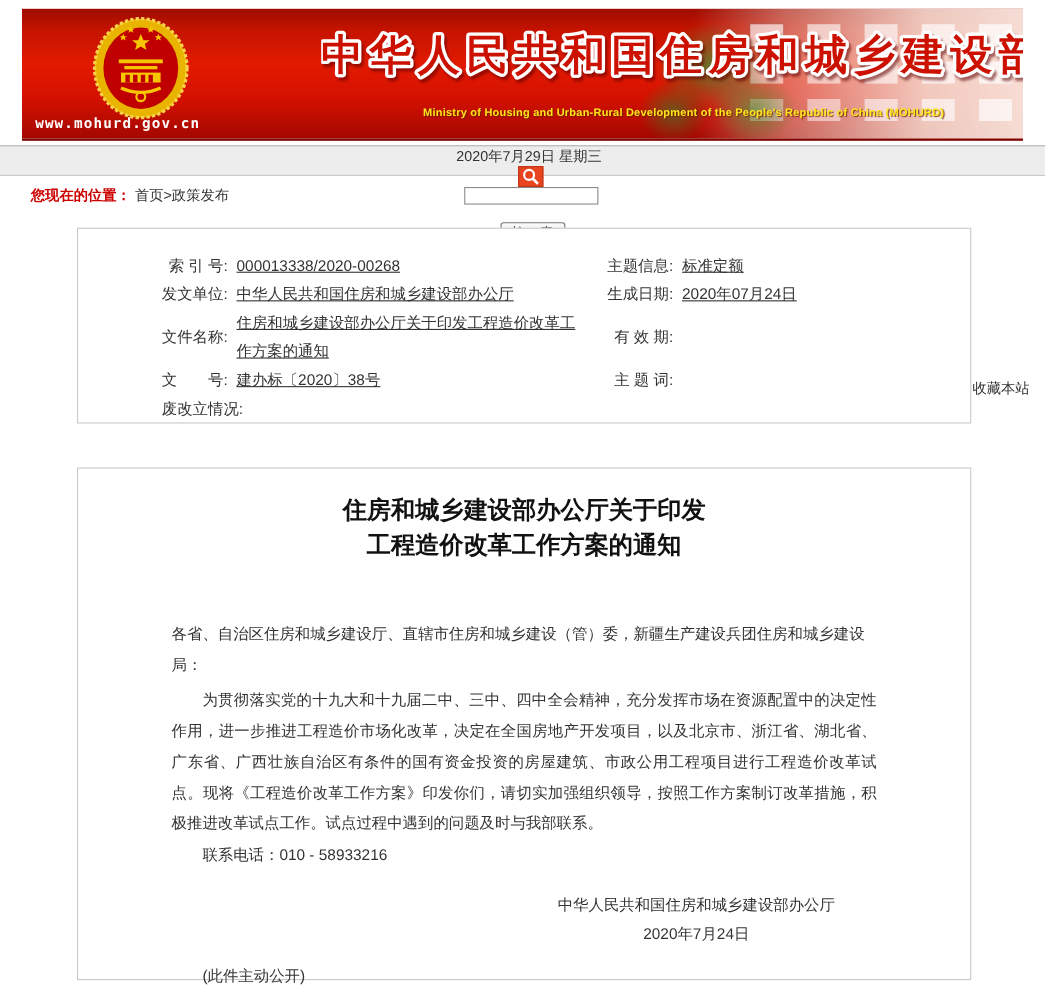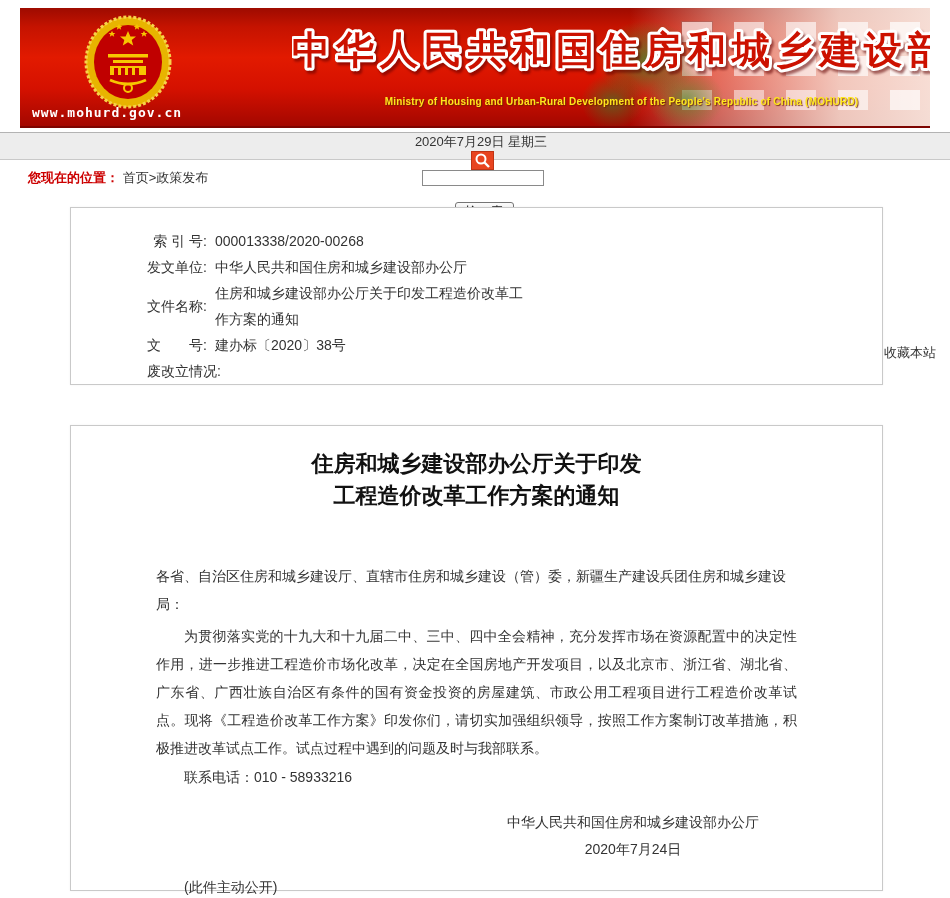--- a/index.html
+++ b/index.html
@@ -94,21 +94,21 @@
   }
   .meta-box { top:207px; height:178px; padding:20px 0 0 40px; display:flex; font-size:14px; }
   .meta-col { display:flex; flex-direction:column; }
   .meta-col.left  { width:429px; }
   .meta-col.right { width:330px; }
   .meta-row { display:flex; min-height:26px; line-height:26px; }
   .meta-row.tall { min-height:52px; }
   .meta-row.tall .m-label { display:flex; align-items:center; justify-content:flex-end; line-height:26px; }
   .m-label { width:96px; text-align:right; color:#333; flex-shrink:0; }
   .meta-col.right .m-label { width:72px; }
-  .m-value { margin-left:8px; color:#333; width:315px; }
+  .m-value { margin-left:8px; color:#333; width:315px;text-decoration:underline; }
 
   
   .doc-box { top:425px; height:466px; padding:22px 85px 0 85px; font-size:14px; color:#333; }
   .doc-title { font-size:22px; font-weight:bold; color:#111; text-align:center; line-height:32px; }
   .salutation { margin-top:50px; line-height:28px; }
   .doc-para { margin-top:4px; line-height:28px; text-indent:2em; text-align:justify; }
   .doc-contact { margin-top:1px; line-height:28px; text-indent:2em; }
   .signature { margin-top:18px; margin-left:auto; margin-right:38px; width:fit-content; text-align:center; line-height:27px; }
   .disclosure { margin-top:10px; line-height:28px; text-indent:2em; }
 </style>
@@ -222,20 +222,38 @@
     </div>
     <div class="meta-row">
       <span class="m-label">文　　号:</span>
       <span class="m-value">建办标〔2020〕38号</span>
     </div>
     <div class="meta-row">
       <span class="m-label" style="width:110px">废改立情况:</span>
       <span class="m-value"></span>
     </div>
   </div>
+  <div class="meta-col right">
+    <div class="meta-row">
+      <span class="m-label">主题信息:</span>
+      <span class="m-value">标准定额</span>
+    </div>
+    <div class="meta-row">
+      <span class="m-label">生成日期:</span>
+      <span class="m-value">2020年07月24日</span>
+    </div>
+    <div class="meta-row tall">
+      <span class="m-label">有 效 期:</span>
+      <span class="m-value"></span>
+    </div>
+    <div class="meta-row">
+      <span class="m-label">主 题 词:</span>
+      <span class="m-value"></span>
+    </div>
+  </div>
 </div>
 
 <div class="panel doc-box">
   <div class="doc-title">
     <div>住房和城乡建设部办公厅关于印发</div>
     <div>工程造价改革工作方案的通知</div>
   </div>
 
   <div class="salutation">各省、自治区住房和城乡建设厅、直辖市住房和城乡建设（管）委，新疆生产建设兵团住房和城乡建设局：</div>
 

